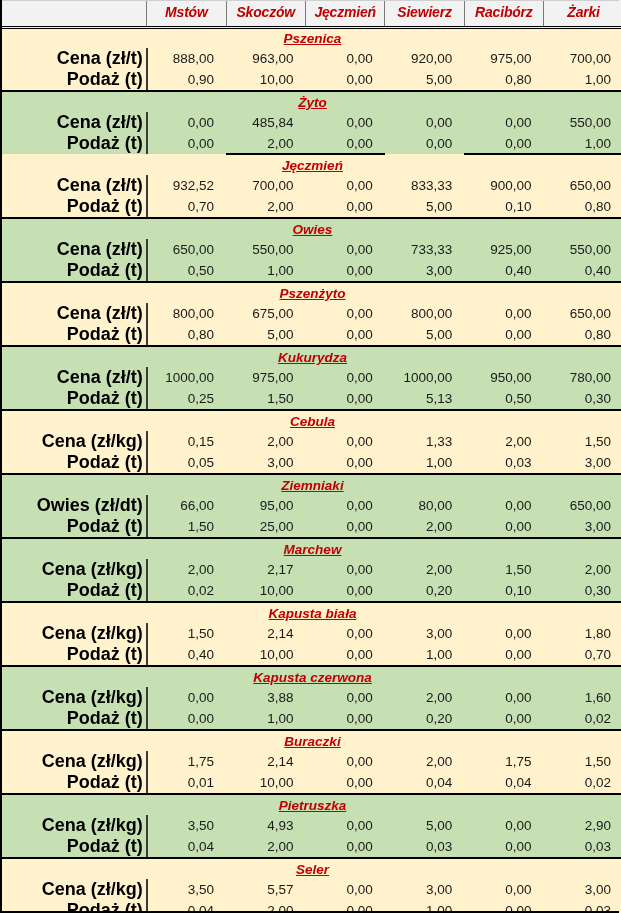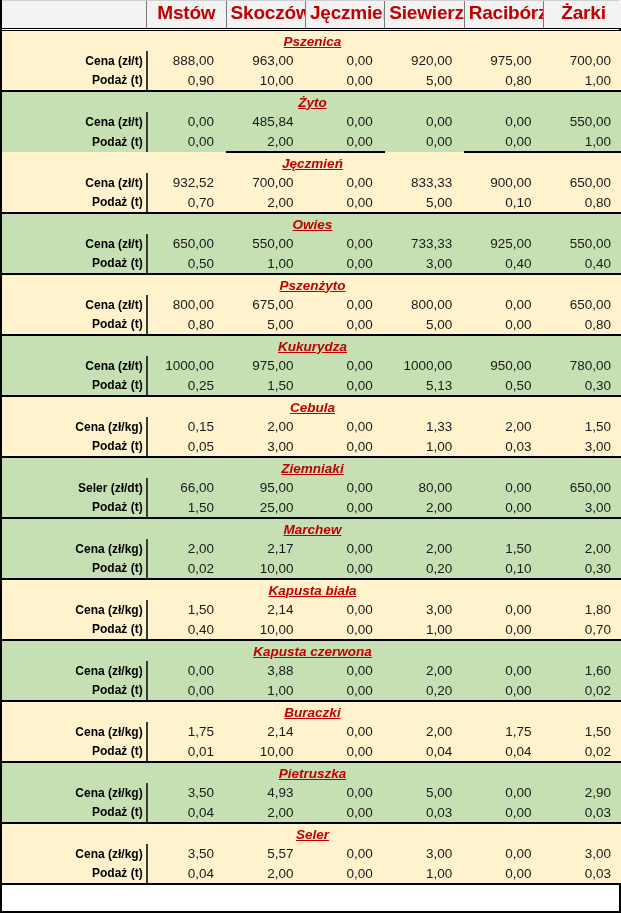--- a/index.html
+++ b/index.html
@@ -33,21 +33,22 @@
 
   
   col.c-label { width: 144px; }
   col.c-data  { width: 79px;  }
 
   
   tr.header-row th {
     background: #F2F2F2;
     color: #C00000;
     font-weight: bold;
-    font-size: 19px;
+    font-style: italic;
+    font-size: 14px;
     text-align: center;
     padding: 2px 4px 4px 4px;
     height: 27px;
     box-sizing: border-box;
     border-left: 1px solid #7a7a7a;
     vertical-align: middle;
     letter-spacing: -0.2px;
     white-space: nowrap;
     overflow: hidden;
   }
@@ -74,21 +75,21 @@
     height: 21px;
     padding: 2px 0 1px 0;
     box-sizing: border-box;
     white-space: nowrap;
   }
 
   
   td.rowlabel {
     text-align: right;
     font-weight: bold;
-    font-size: 12px;
+    font-size: 18px;
     color: #000000;
     padding: 0 3px 0 0;
     border-right: 2px solid #3a3a3a;
     white-space: nowrap;
   }
   td.val {
     text-align: right;
     font-size: 13.5px;
     color: #1a1a1a;
     padding: 0 12px 0 0;
@@ -294,21 +295,21 @@
           <td class="val">3,00</td>
           <td class="val">0,00</td>
           <td class="val">1,00</td>
           <td class="val">0,03</td>
           <td class="val">3,00</td>
         </tr>
         <tr class="band-green title-row">
           <td class="product-title" colspan="7">Ziemniaki </td>
         </tr>
         <tr class="band-green data-row">
-          <td class="rowlabel">Seler (zł/dt)</td>
+          <td class="rowlabel">Owies (zł/dt)</td>
           <td class="val">66,00</td>
           <td class="val">95,00</td>
           <td class="val">0,00</td>
           <td class="val">80,00</td>
           <td class="val">0,00</td>
           <td class="val">650,00</td>
         </tr>
         <tr class="band-green data-row section-end">
           <td class="rowlabel">Podaż (t)</td>
           <td class="val">1,50</td>

